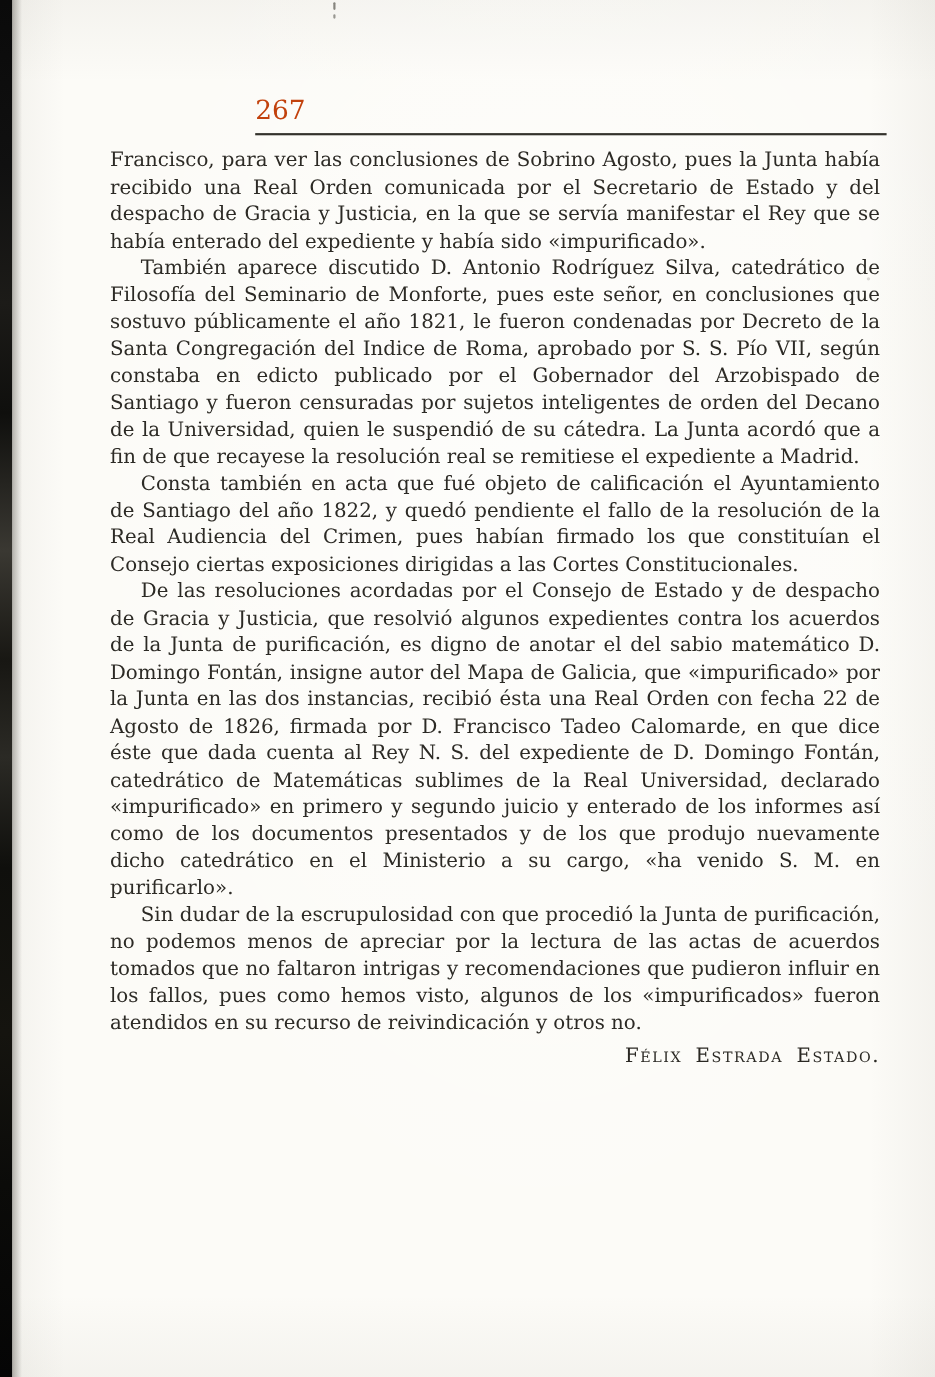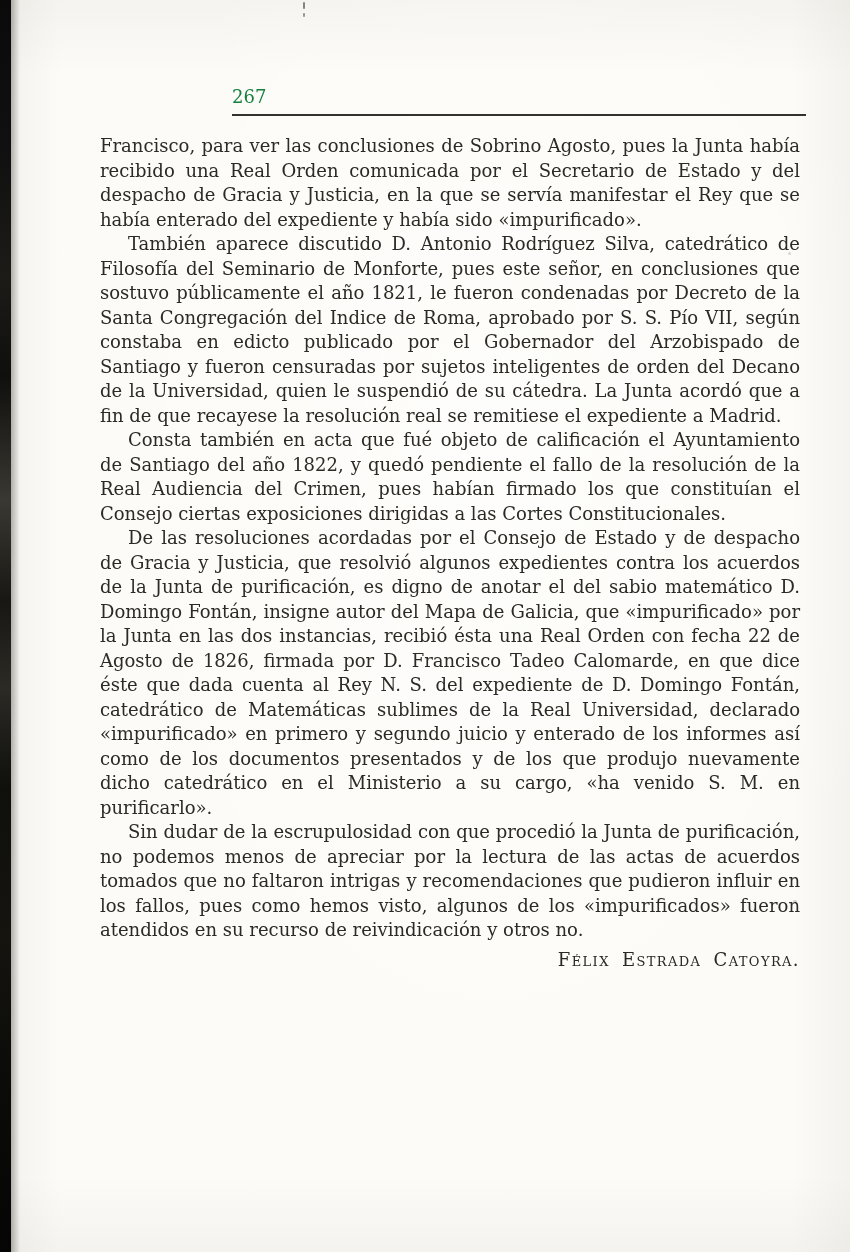--- a/index.html
+++ b/index.html
@@ -49,23 +49,23 @@
     padding-bottom: 7px;
   }
   .journal {
     font-weight: bold;
     font-size: 20px;
     letter-spacing: 0.4px;
     padding-left: 6px;
     color: #272520;
   }
   .pagenum {
-    font-size: 18px;
+    font-size: 24px;
     padding-right: 22px;
-    color: #15803d;
+    color: #c2410c;
   }
 
   
   .body-text {
     position: absolute; left: 100px; top: 134px; width: 700px;
     font-size: 18px;
     line-height: 24.5px;
     text-align: justify;
     color: #2c2a25;
   }
@@ -97,14 +97,14 @@
 <div class="header">
   <span class="pagenum">267</span>
 </div>
 
 <div class="body-text">
   <p class="para">Francisco, para ver las conclusiones de Sobrino Agosto, pues la Junta había recibido una Real Orden comunicada por el Secretario de Estado y del despacho de Gracia y Justicia, en la que se servía manifestar el Rey que se había enterado del expediente y había sido «impurificado».</p>
   <p class="para indent">También aparece discutido D. Antonio Rodríguez Silva, catedrático de Filosofía del Seminario de Monforte, pues este señor, en conclusiones que sostuvo públicamente el año 1821, le fueron condenadas por Decreto de la Santa Congregación del Indice de Roma, aprobado por S. S. Pío VII, según constaba en edicto publicado por el Gobernador del Arzobispado de Santiago y fueron censuradas por sujetos inteligentes de orden del Decano de la Universidad, quien le suspendió de su cátedra. La Junta acordó que a fin de que recayese la resolución real se remitiese el expediente a Madrid.</p>
   <p class="para indent">Consta también en acta que fué objeto de calificación el Ayuntamiento de Santiago del año 1822, y quedó pendiente el fallo de la resolución de la Real Audiencia del Crimen, pues habían firmado los que constituían el Consejo ciertas exposiciones dirigidas a las Cortes Constitucionales.</p>
   <p class="para indent">De las resoluciones acordadas por el Consejo de Estado y de despacho de Gracia y Justicia, que resolvió algunos expedientes contra los acuerdos de la Junta de purificación, es digno de anotar el del sabio matemático D. Domingo Fontán, insigne autor del Mapa de Galicia, que «impurificado» por la Junta en las dos instancias, recibió ésta una Real Orden con fecha 22 de Agosto de 1826, firmada por D. Francisco Tadeo Calomarde, en que dice éste que dada cuenta al Rey N. S. del expediente de D. Domingo Fontán, catedrático de Matemáticas sublimes de la Real Universidad, declarado «impurificado» en primero y segundo juicio y enterado de los informes así como de los documentos presentados y de los que produjo nuevamente dicho catedrático en el Ministerio a su cargo, «ha venido S. M. en purificarlo».</p>
   <p class="para indent">Sin dudar de la escrupulosidad con que procedió la Junta de purificación, no podemos menos de apreciar por la lectura de las actas de acuerdos tomados que no faltaron intrigas y recomendaciones que pudieron influir en los fallos, pues como hemos visto, algunos de los «impurificados» fueron atendidos en su recurso de reivindicación y otros no.</p>
-  <p class="signature">Félix Estrada Catoyra.</p>
+  <p class="signature">Félix Estrada Estado.</p>
 </div>
 
 </body></html>

